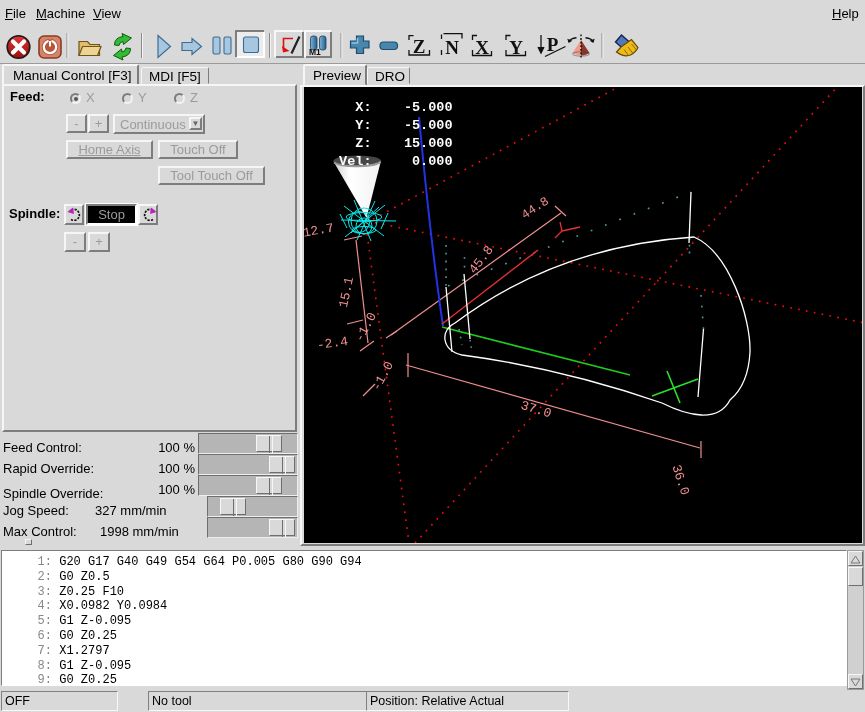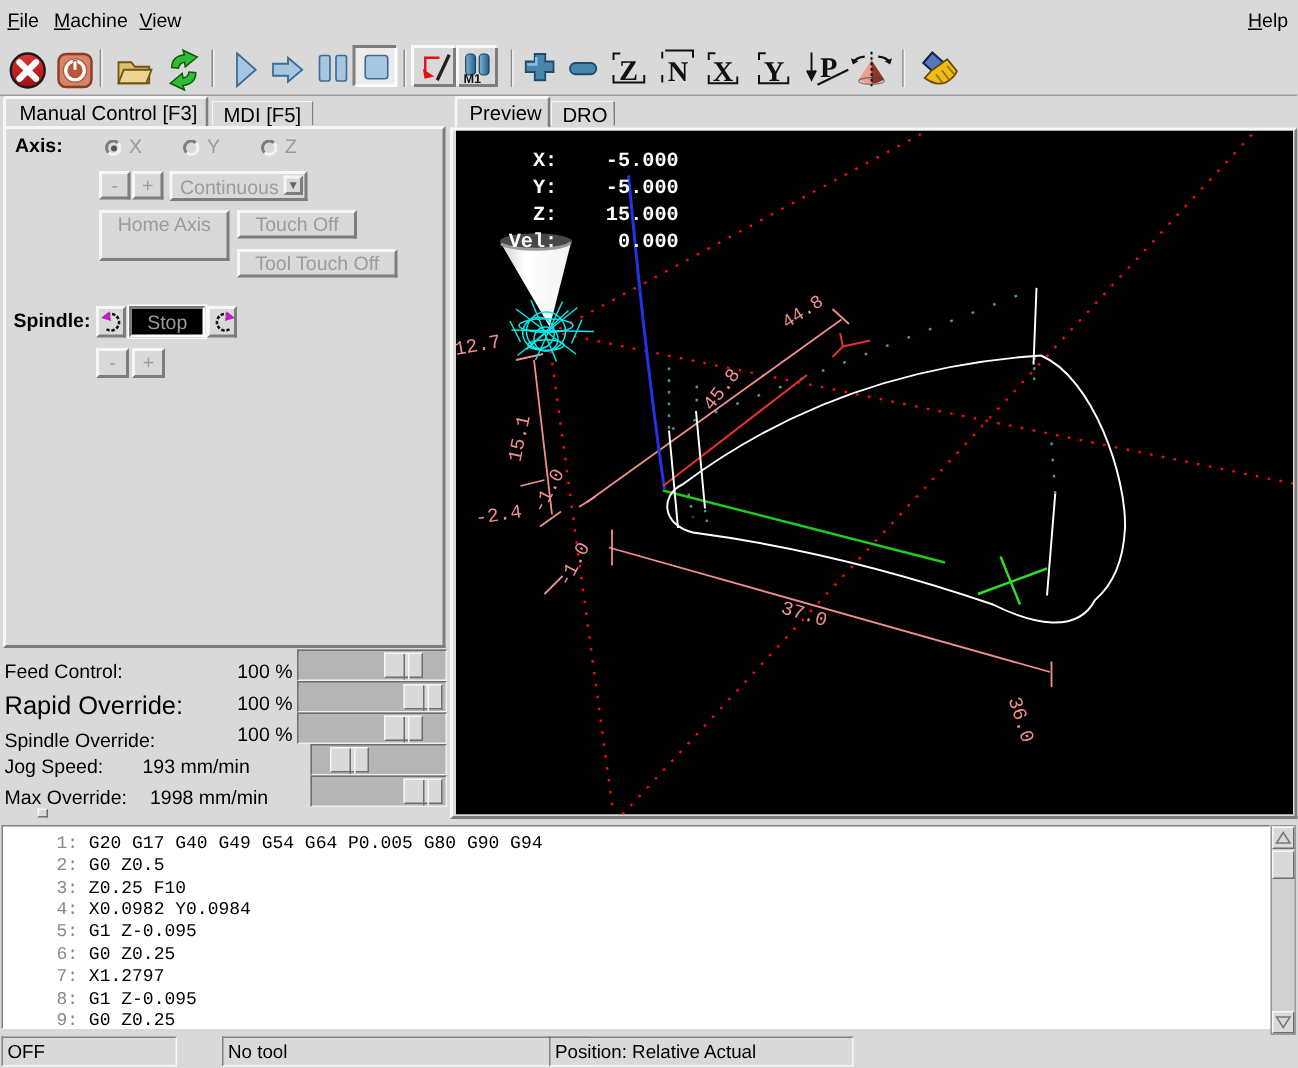--- a/index.html
+++ b/index.html
@@ -145,38 +145,38 @@
 </svg>
 
 <div class="abs" style="left:2px;top:64px;width:137px;height:22px;background:#d9d9d9;border:2px solid;border-color:#f6f6f6 #7d7d7d transparent #f6f6f6;border-radius:2px 2px 0 0;">
   <span style="position:absolute;left:9px;top:2px;font-size:13.5px;">Manual Control [F3]</span>
 </div>
 <div class="abs" style="left:141px;top:67px;width:68px;height:17px;background:#d9d9d9;border:1px solid;border-color:#f6f6f6 #7d7d7d transparent #f6f6f6;border-radius:2px 2px 0 0;padding-left:24px;">
   <span style="position:absolute;left:7px;top:1px;font-size:13.5px;">MDI [F5]</span>
 </div>
 <div class="abs" style="left:2px;top:84px;width:295px;height:348px;background:#d9d9d9;border:2px solid;border-color:#f6f6f6 #7d7d7d #7d7d7d #f6f6f6;"></div>
 
-<div class="abs" style="left:10px;top:89px;font-size:13px;font-weight:bold;">Axis:</div>
+<div class="abs" style="left:10px;top:89px;font-size:13px;font-weight:bold;">Feed:</div>
 
 <div class="abs" style="left:70px;top:93px;width:11px;height:11px;border-radius:50%;border:2px solid;border-color:#7d7d7d #f2f2f2 #f2f2f2 #7d7d7d;background:#d9d9d9;"></div>
 <div class="abs" style="left:73.5px;top:96.5px;width:4px;height:4px;border-radius:50%;background:#555;"></div>
 <div class="abs dis" style="left:86px;top:90px;font-size:13px;">X</div>
 <div class="abs" style="left:122px;top:93px;width:11px;height:11px;border-radius:50%;border:2px solid;border-color:#7d7d7d #f2f2f2 #f2f2f2 #7d7d7d;background:#d9d9d9;"></div>
 <div class="abs dis" style="left:138px;top:90px;font-size:13px;">Y</div>
 <div class="abs" style="left:174px;top:93px;width:11px;height:11px;border-radius:50%;border:2px solid;border-color:#7d7d7d #f2f2f2 #f2f2f2 #7d7d7d;background:#d9d9d9;"></div>
 <div class="abs dis" style="left:190px;top:90px;font-size:13px;">Z</div>
 
 <div class="abs raised btn dis" style="left:66px;top:114px;width:21px;height:19px;line-height:15px;">-</div>
 <div class="abs raised btn dis" style="left:88px;top:114px;width:21px;height:19px;line-height:15px;">+</div>
 <div class="abs raised dis" style="left:113px;top:114px;width:92px;height:20px;font-size:13px;">
   <span style="position:absolute;left:5px;top:1px;">Continuous</span>
   <span class="raised" style="position:absolute;right:1px;top:1px;width:13px;height:13px;"></span>
   <span style="position:absolute;right:3.5px;top:2.5px;font-size:8px;color:#666;">▼</span>
 </div>
-<div class="abs raised btn dis" style="left:66px;top:140px;width:87px;height:34px;line-height:15px;">Home Axis</div>
+<div class="abs raised btn dis" style="left:66px;top:140px;width:87px;height:19px;line-height:15px;text-decoration:underline;">Home Axis</div>
 <div class="abs raised btn dis" style="left:158px;top:140px;width:80px;height:19px;line-height:15px;">Touch Off</div>
 <div class="abs raised btn dis" style="left:158px;top:166px;width:107px;height:19px;line-height:15px;">Tool Touch Off</div>
 
 <div class="abs" style="left:9px;top:206px;font-size:13px;font-weight:bold;">Spindle:</div>
 <div class="abs raised" style="left:64px;top:204px;width:20px;height:21px;">
   <svg width="17" height="17" style="position:absolute;left:0px;top:0px;">
     <path d="M5,13.5 A5.5,5.5 0 1 0 3.5,5.5" stroke="#111" stroke-width="1.7" fill="none" stroke-dasharray="2.2 1.2"></path>
     <path d="M7,1.5 L1.5,6 L8,8 Z" fill="#bb22bb"></path>
   </svg>
 </div>
@@ -185,27 +185,27 @@
   <svg width="17" height="17" style="position:absolute;left:1px;top:0px;">
     <path d="M12,13.5 A5.5,5.5 0 1 1 13.5,5.5" stroke="#111" stroke-width="1.7" fill="none" stroke-dasharray="2.2 1.2"></path>
     <path d="M10,1.5 L15.5,6 L9,8 Z" fill="#bb22bb"></path>
   </svg>
 </div>
 <div class="abs raised btn dis" style="left:64px;top:232px;width:22px;height:20px;line-height:16px;">-</div>
 <div class="abs raised btn dis" style="left:88px;top:232px;width:22px;height:20px;line-height:16px;">+</div>
 
 <div class="abs" style="left:3px;top:440px;font-size:13px;">Feed Control:</div>
 <div class="abs" style="left:100px;top:440px;width:95px;font-size:13px;text-align:right;">100 %</div>
-<div class="abs" style="left:3px;top:461px;font-size:17px;">Rapid Override:</div>
+<div class="abs" style="left:3px;top:461px;font-size:13px;">Rapid Override:</div>
 <div class="abs" style="left:100px;top:461px;width:95px;font-size:13px;text-align:right;">100 %</div>
 <div class="abs" style="left:3px;top:486px;font-size:13px;">Spindle Override:</div>
 <div class="abs" style="left:100px;top:482px;width:95px;font-size:13px;text-align:right;">100 %</div>
 <div class="abs" style="left:3px;top:503px;font-size:13px;">Jog Speed:</div>
-<div class="abs" style="left:95px;top:503px;font-size:13px;">193 mm/min</div>
-<div class="abs" style="left:3px;top:524px;font-size:13px;">Max Override:</div>
+<div class="abs" style="left:95px;top:503px;font-size:13px;">327 mm/min</div>
+<div class="abs" style="left:3px;top:524px;font-size:13px;">Max Control:</div>
 <div class="abs" style="left:100px;top:524px;font-size:13px;">1998 mm/min</div>
 
 <div class="abs trough" style="left:198px;top:433px;width:100px;height:21px;">
     <span class="handle" style="left:57px;"></span>
   </div>
 <div class="abs trough" style="left:198px;top:454px;width:100px;height:21px;">
     <span class="handle" style="left:70px;"></span>
   </div>
 <div class="abs trough" style="left:198px;top:475px;width:100px;height:21px;">
     <span class="handle" style="left:57px;"></span>

